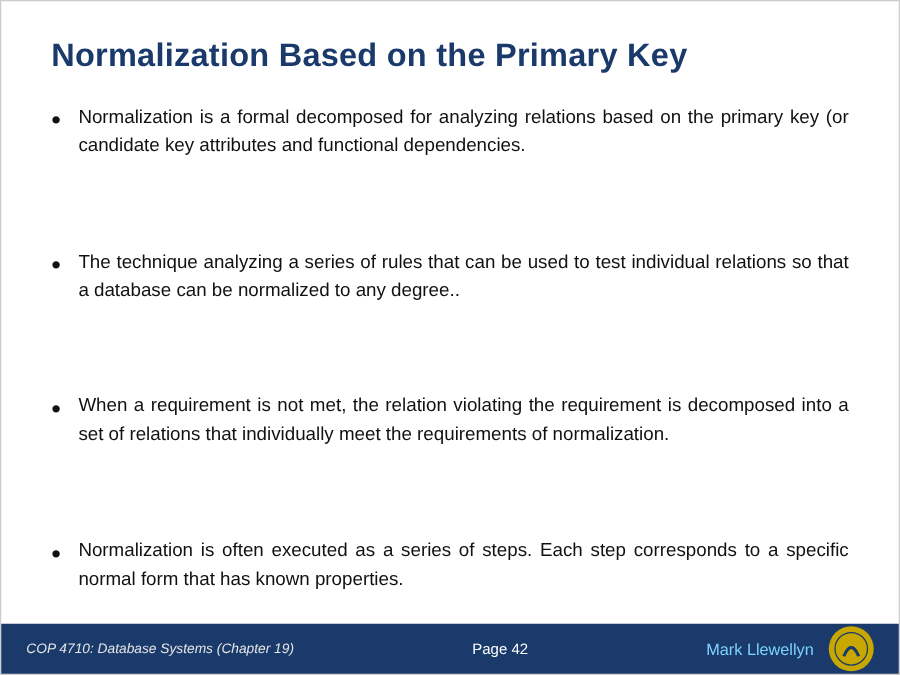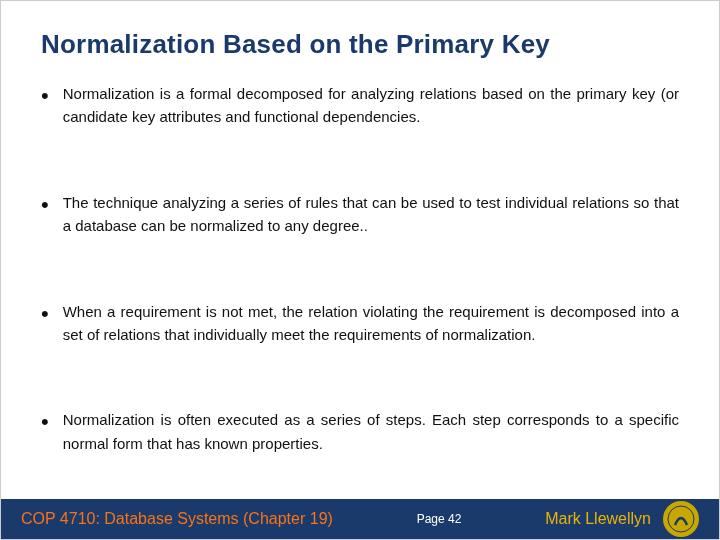--- a/index.html
+++ b/index.html
@@ -12,21 +12,20 @@
       overflow: hidden;
     }
 
     .slide {
       width: 720px;
       height: 540px;
       display: flex;
       flex-direction: column;
       background: #fff;
       border: 1px solid #ccc;
-      gap: 20px;
     }
 
     .slide-content {
       flex: 1;
       padding: 28px 40px 16px 40px;
       display: flex;
       flex-direction: column;
     }
 
     .slide-title {
@@ -72,32 +71,33 @@
       height: 40px;
       background: #1a3a6b;
       display: flex;
       align-items: center;
       padding: 0 20px;
       justify-content: space-between;
       flex-shrink: 0;
     }
 
     .footer-left {
-      color: #f97316;
-      font-size: 16px;
+      color: #e5e5e5;
+      font-size: 11px;
+      font-style: italic;
     }
 
     .footer-center {
       color: #fff;
       font-size: 12px;
     }
 
     .footer-right {
-      color: #eab308;
-      font-size: 16px;
+      color: #7dd3fc;
+      font-size: 13px;
     }
 
     .footer-logo {
       width: 36px;
       height: 36px;
       background: #c8a800;
       border-radius: 50%;
       display: flex;
       align-items: center;
       justify-content: center;

